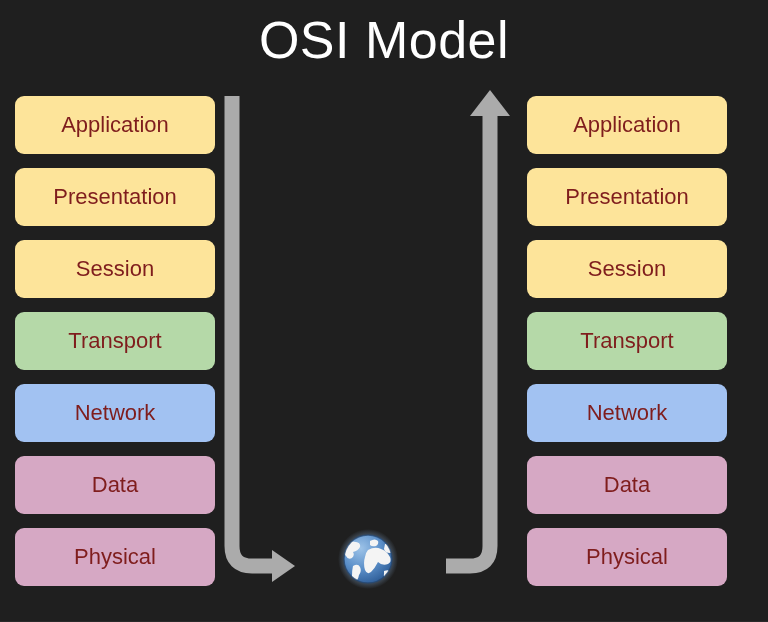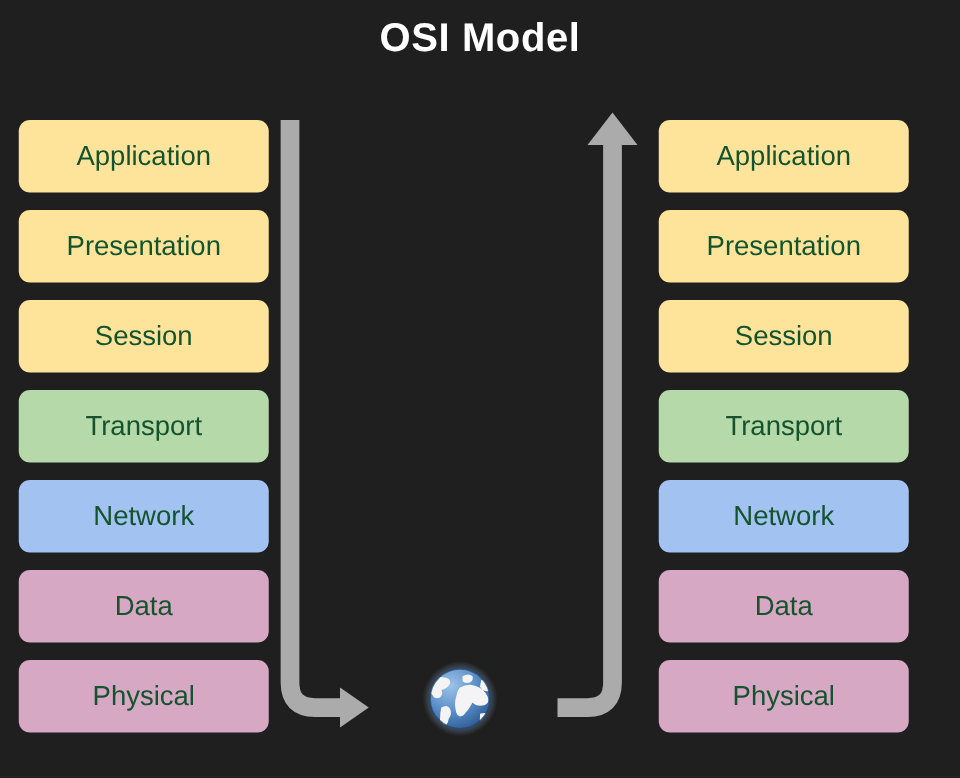--- a/index.html
+++ b/index.html
@@ -19,22 +19,22 @@
   }
 
   
   #diagram-title {
     position: absolute;
     top: 14px;
     left: 0;
     width: 768px;
     text-align: center;
     color: #ffffff;
-    font-size: 32px;
-    font-weight: 700;
+    font-size: 52px;
+    font-weight: 400;
     letter-spacing: 0.5px;
     line-height: 1;
     user-select: none;
   }
 
   
   .stack {
     position: absolute;
     top: 96px;
     width: 200px;
@@ -47,21 +47,21 @@
 
   .layer-box {
     height: 58px;
     border-radius: 9px;
     display: flex;
     align-items: center;
     justify-content: center;
     box-sizing: border-box;
   }
   .layer-label {
-    color: #14532d;
+    color: #7f1d1d;
     font-size: 22px;
     font-weight: 400;
     line-height: 1;
     user-select: none;
   }
 
   
   .arrow-svg {
     position: absolute;
     top: 0;

